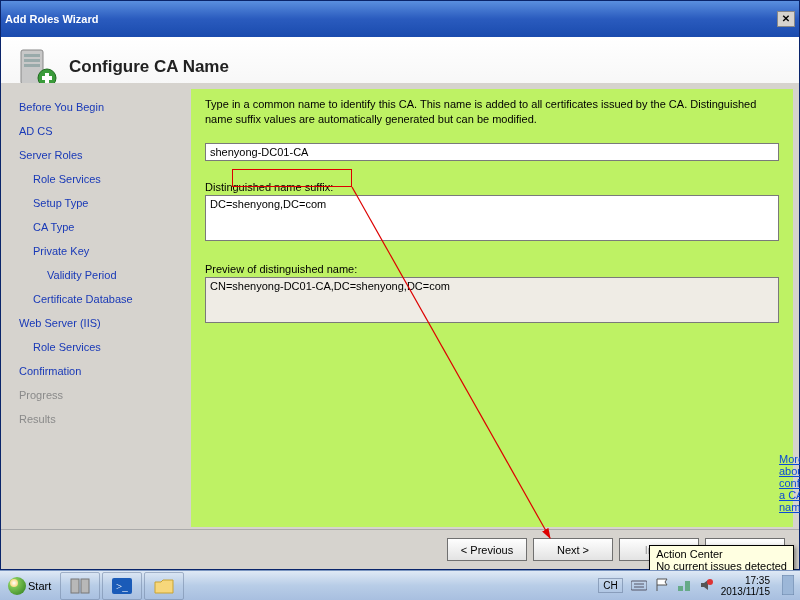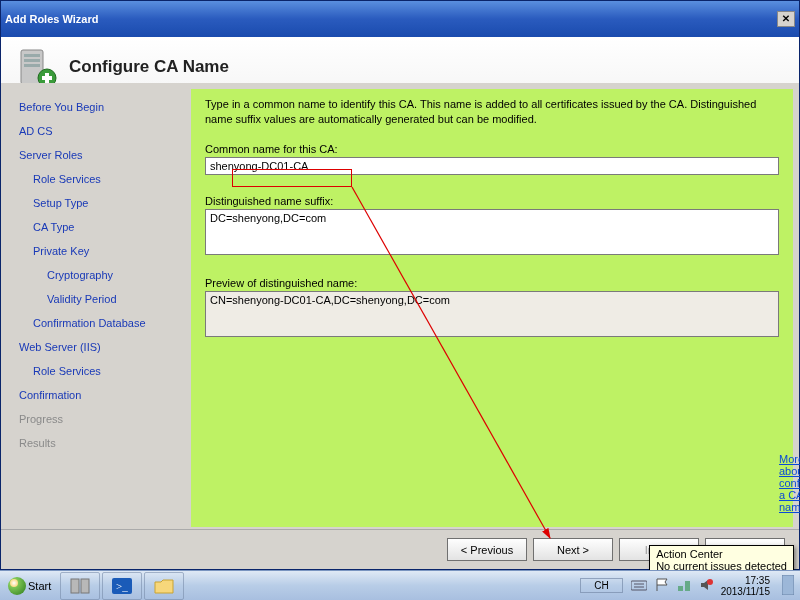--- a/index.html
+++ b/index.html
@@ -41,21 +41,21 @@
   .btn:disabled { color:#9a9a9a; cursor:default; }
 
   
   .taskbar { position:absolute; left:0; bottom:0; width:800px; height:30px; background: linear-gradient(to bottom,#dfe9f5,#b8cde7 50%,#a8bfe0); border-top:1px solid #7a95c0; display:flex; align-items:center; font-size:11px; }
   .start-btn { height:30px; display:flex; align-items:center; padding:0 8px; gap:2px; cursor:pointer; }
   .orb { width:18px; height:18px; border-radius:50%; background: radial-gradient(circle at 30% 30%, #9ce26b, #2b7a1b); position:relative; }
   .orb::before { content:""; position:absolute; width:8px; height:8px; background: radial-gradient(circle,#fff,#f5c84b); border-radius:50%; left:2px; top:2px; }
   .tb-items { display:flex; height:30px; }
   .tb-item { width:40px; height:28px; margin:1px 1px; border:1px solid rgba(120,140,170,0.6); border-radius:2px; display:flex; align-items:center; justify-content:center; cursor:pointer; }
   .tray { margin-left:auto; display:flex; align-items:center; height:30px; padding:0 6px; gap:8px; }
-  .lang { border:1px solid rgba(120,140,170,0.7); padding:1px 13px; font-size:10px; }
+  .lang { border:1px solid rgba(120,140,170,0.7); padding:1px 4px; font-size:10px; }
   .clock { text-align:right; line-height:1.1; font-size:10px; padding-right:4px; }
 
   .tooltip { position:absolute; right:6px; bottom:25px; background:#ffffe1; border:1px solid #000; padding:2px 6px; font-size:11px; box-shadow:2px 2px 4px rgba(0,0,0,0.4); }
 
   
   .ann-box { position:absolute; border:1px solid #d00; pointer-events:none; }
   svg.ann { position:absolute; left:0; top:0; width:800px; height:600px; pointer-events:none; }
 
   .tiny-icon { display:inline-block; }
 </style>
@@ -85,34 +85,32 @@
 
   <div class="body">
     <div class="sidebar" id="sidebar">
         <div class="side-item">Before You Begin</div>
         <div class="side-item">AD CS</div>
         <div class="side-item">Server Roles</div>
         <div class="side-item level1">Role Services</div>
         <div class="side-item level1">Setup Type</div>
         <div class="side-item level1">CA Type</div>
         <div class="side-item level1">Private Key</div>
-        <div class="side-item level2">Cryptography</div>
         <div class="side-item level2">Validity Period</div>
-        <div class="side-item level1">Confirmation Database</div>
+        <div class="side-item level1">Certificate Database</div>
         <div class="side-item">Web Server (IIS)</div>
         <div class="side-item level1">Role Services</div>
         <div class="side-item">Confirmation</div>
         <div class="side-item disabled">Progress</div>
         <div class="side-item disabled">Results</div>
       </div>
 
     <div class="content">
       <div class="desc">Type in a common name to identify this CA. This name is added to all certificates issued by the CA. Distinguished name suffix values are automatically generated but can be modified.</div>
 
-      <div class="label"><span>Common name for this CA:</span></div>
       <input class="text" type="text" value="shenyong-DC01-CA" style="">
 
       <div style="height:12px"></div>
       <div class="label"><span>Distinguished name suffix:</span></div>
       <textarea class="text" style="">DC=shenyong,DC=com</textarea>
 
       <div style="height:12px"></div>
       <div class="label"><span>Preview of distinguished name:</span></div>
       <textarea class="text readonly" readonly="" style="">CN=shenyong-DC01-CA,DC=shenyong,DC=com</textarea>
 

